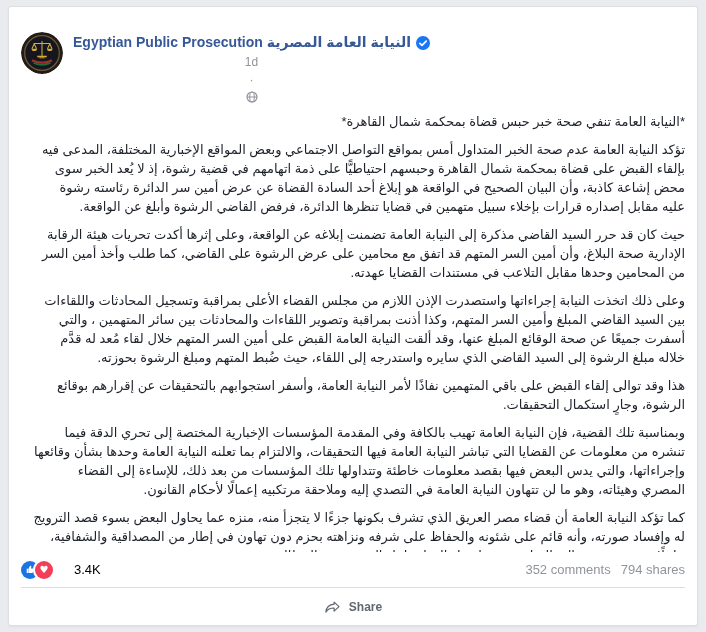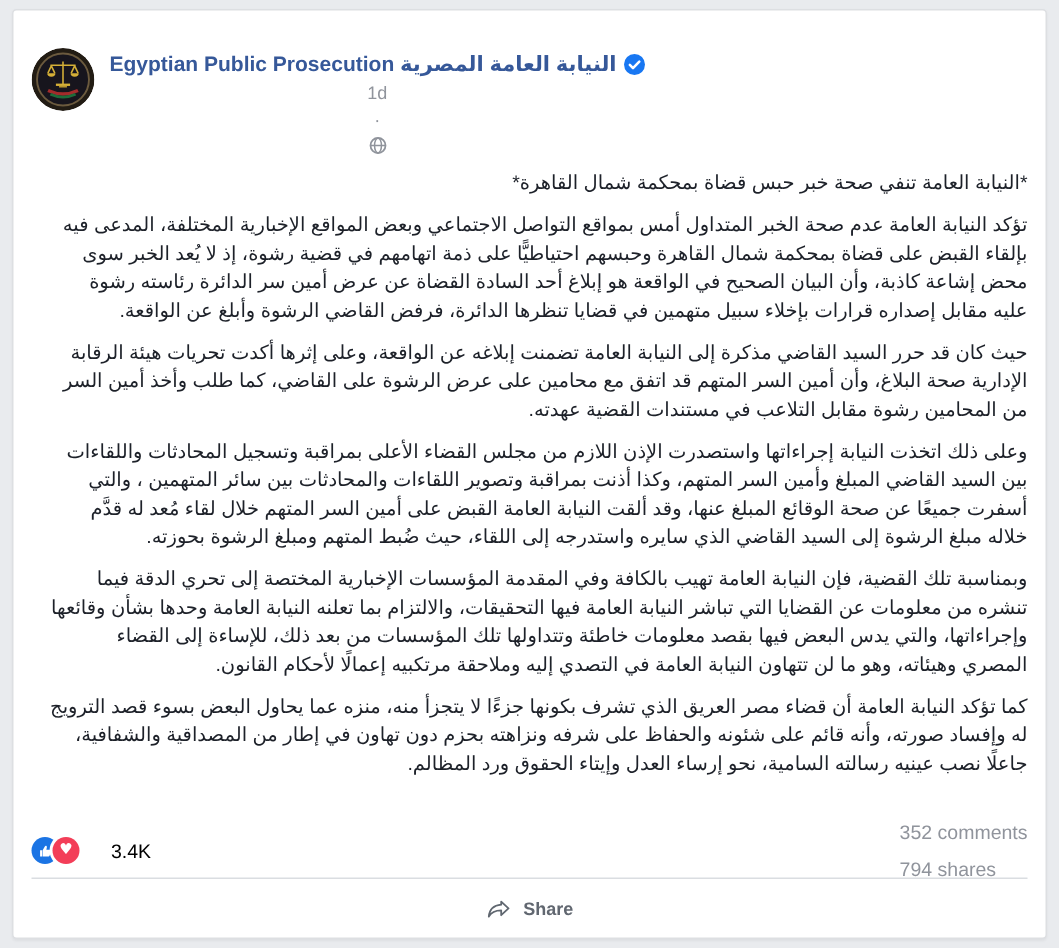--- a/index.html
+++ b/index.html
@@ -45,21 +45,21 @@
   .reactions { display:flex; align-items:center; }
   .reaction-bubble {
     width:18px; height:18px; border-radius:50%;
     display:flex; align-items:center; justify-content:center;
     box-shadow:0 0 0 2px #fff;
   }
   .reaction-like { background:#1b74e4; z-index:1; }
   .reaction-love { background:#f33e58; margin-left:-4px; z-index:2; }
   .reaction-love .heart-glyph { color:#fff; font-size:10px; line-height:10px; font-family:"DejaVu Sans",sans-serif; }
   .reaction-count { margin-left:21px; font-size:13px; color:#000000; }
-  .counts { display:flex; gap:10px; font-size:13px; color:#90949c;flex-direction:column; }
+  .counts { display:flex; gap:10px; font-size:13px; color:#90949c; }
   .divider { border-top:1px solid #dadde1; margin:0 12px; }
   .share-row {
     height:39px; display:flex; align-items:center; justify-content:center;
     gap:7px; cursor:pointer;
   }
   .share-label { font-size:12px; font-weight:bold; color:#616770; }
   .share-icon { width:18px; height:18px; }
 </style>
 </head>
 <body>
@@ -101,22 +101,23 @@
           <ellipse cx="6" cy="6" rx="2.3" ry="5" fill="none" stroke="#90949c" stroke-width="1"></ellipse>
           <line x1="1" y1="6" x2="11" y2="6" stroke="#90949c" stroke-width="1"></line>
         </svg>
       </div>
     </div>
   </div>
 
   <div class="post-body">
       <p>*النيابة العامة تنفي صحة خبر حبس قضاة بمحكمة شمال القاهرة*</p>
       <p>تؤكد النيابة العامة عدم صحة الخبر المتداول أمس بمواقع التواصل الاجتماعي وبعض المواقع الإخبارية المختلفة، المدعى فيه بإلقاء القبض على قضاة بمحكمة شمال القاهرة وحبسهم احتياطيًّا على ذمة اتهامهم في قضية رشوة، إذ لا يُعد الخبر سوى محض إشاعة كاذبة، وأن البيان الصحيح في الواقعة هو إبلاغ أحد السادة القضاة عن عرض أمين سر الدائرة رئاسته رشوة عليه مقابل إصداره قرارات بإخلاء سبيل متهمين في قضايا تنظرها الدائرة، فرفض القاضي الرشوة وأبلغ عن الواقعة.</p>
-      <p>حيث كان قد حرر السيد القاضي مذكرة إلى النيابة العامة تضمنت إبلاغه عن الواقعة، وعلى إثرها أكدت تحريات هيئة الرقابة الإدارية صحة البلاغ، وأن أمين السر المتهم قد اتفق مع محامين على عرض الرشوة على القاضي، كما طلب وأخذ أمين السر من المحامين رشوة مقابل التلاعب في مستندات القضية عهدته.</p>
+      <p>حيث كان قد حرر السيد القاضي مذكرة إلى النيابة العامة تضمنت إبلاغه عن الواقعة، وعلى إثرها أكدت تحريات هيئة الرقابة الإدارية صحة البلاغ، وأن أمين السر المتهم قد اتفق مع محامين على عرض الرشوة على القاضي، كما طلب وأخذ أمين السر من المحامين وحدها مقابل التلاعب في مستندات القضايا عهدته.</p>
       <p>وعلى ذلك اتخذت النيابة إجراءاتها واستصدرت الإذن اللازم من مجلس القضاء الأعلى بمراقبة وتسجيل المحادثات واللقاءات بين السيد القاضي المبلغ وأمين السر المتهم، وكذا أذنت بمراقبة وتصوير اللقاءات والمحادثات بين سائر المتهمين ، والتي أسفرت جميعًا عن صحة الوقائع المبلغ عنها، وقد ألقت النيابة العامة القبض على أمين السر المتهم خلال لقاء مُعد له قدَّم خلاله مبلغ الرشوة إلى السيد القاضي الذي سايره واستدرجه إلى اللقاء، حيث ضُبط المتهم ومبلغ الرشوة بحوزته.</p>
+      <p>هذا وقد توالى إلقاء القبض على باقي المتهمين نفاذًا لأمر النيابة العامة، وأسفر استجوابهم بالتحقيقات عن إقرارهم بوقائع الرشوة، وجارٍ استكمال التحقيقات.</p>
       <p>وبمناسبة تلك القضية، فإن النيابة العامة تهيب بالكافة وفي المقدمة المؤسسات الإخبارية المختصة إلى تحري الدقة فيما تنشره من معلومات عن القضايا التي تباشر النيابة العامة فيها التحقيقات، والالتزام بما تعلنه النيابة العامة وحدها بشأن وقائعها وإجراءاتها، والتي يدس البعض فيها بقصد معلومات خاطئة وتتداولها تلك المؤسسات من بعد ذلك، للإساءة إلى القضاء المصري وهيئاته، وهو ما لن تتهاون النيابة العامة في التصدي إليه وملاحقة مرتكبيه إعمالًا لأحكام القانون.</p>
       <p>كما تؤكد النيابة العامة أن قضاء مصر العريق الذي تشرف بكونها جزءًا لا يتجزأ منه، منزه عما يحاول البعض بسوء قصد الترويج له وإفساد صورته، وأنه قائم على شئونه والحفاظ على شرفه ونزاهته بحزم دون تهاون في إطار من المصداقية والشفافية، جاعلًا نصب عينيه رسالته السامية، نحو إرساء العدل وإيتاء الحقوق ورد المظالم.</p>
     </div>
 
   <div class="stats-row">
     <div class="reactions">
       <span class="reaction-bubble reaction-like">
         <svg viewBox="0 0 16 16" width="11" height="11">
           <path d="M2.5 7h2v6h-2z M5 13h5.3c.8 0 1.4-.5 1.6-1.2l.9-3.6c.2-.8-.4-1.6-1.3-1.6H8.6l.5-2.6c.1-.7-.4-1.3-1-1.3-.4 0-.8.2-1 .6L5 7z" fill="#ffffff"></path>
         </svg>

